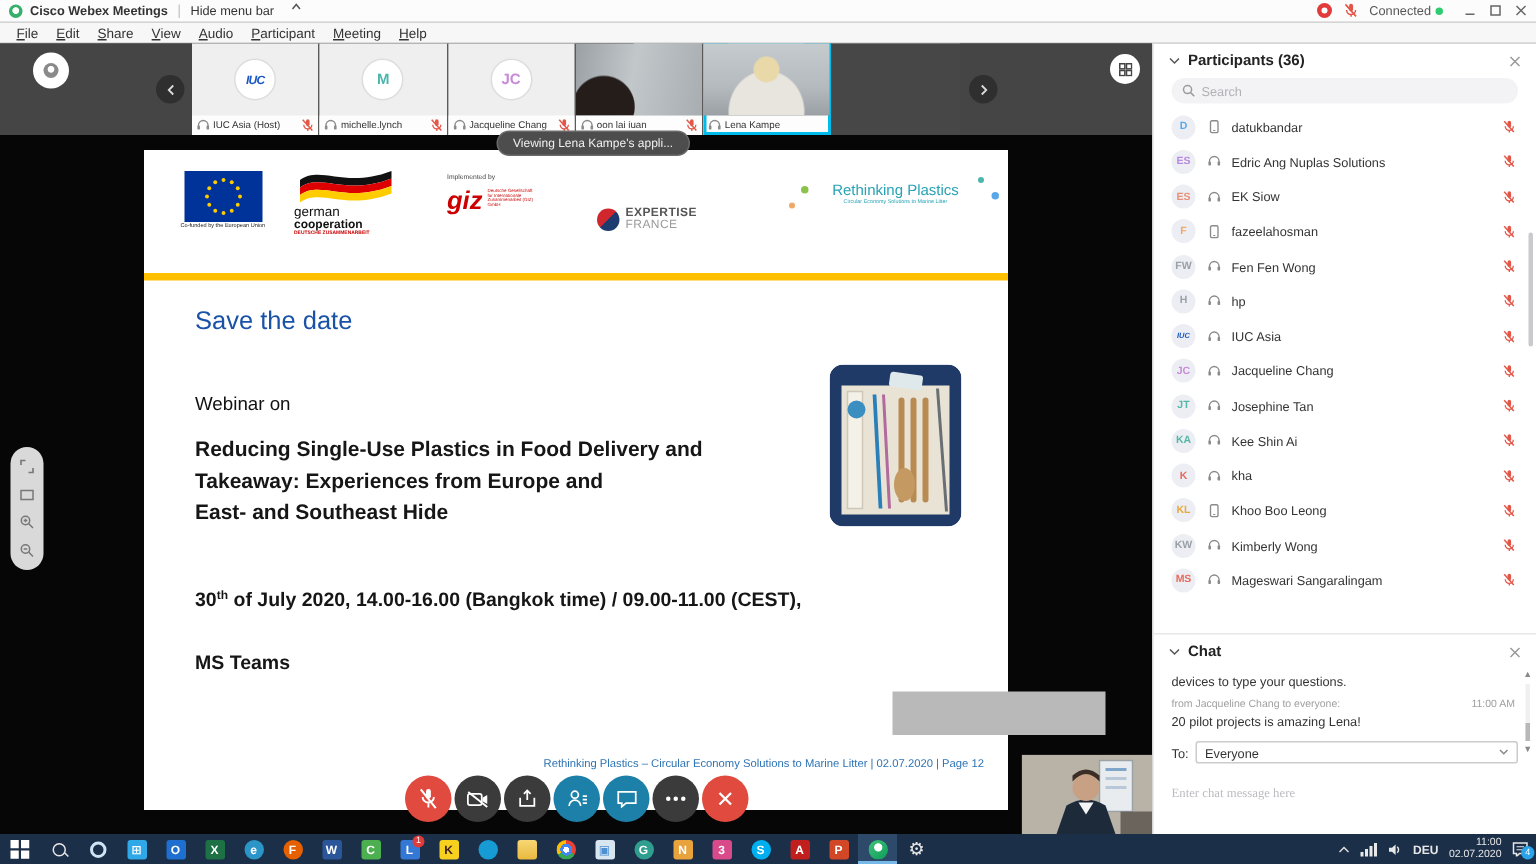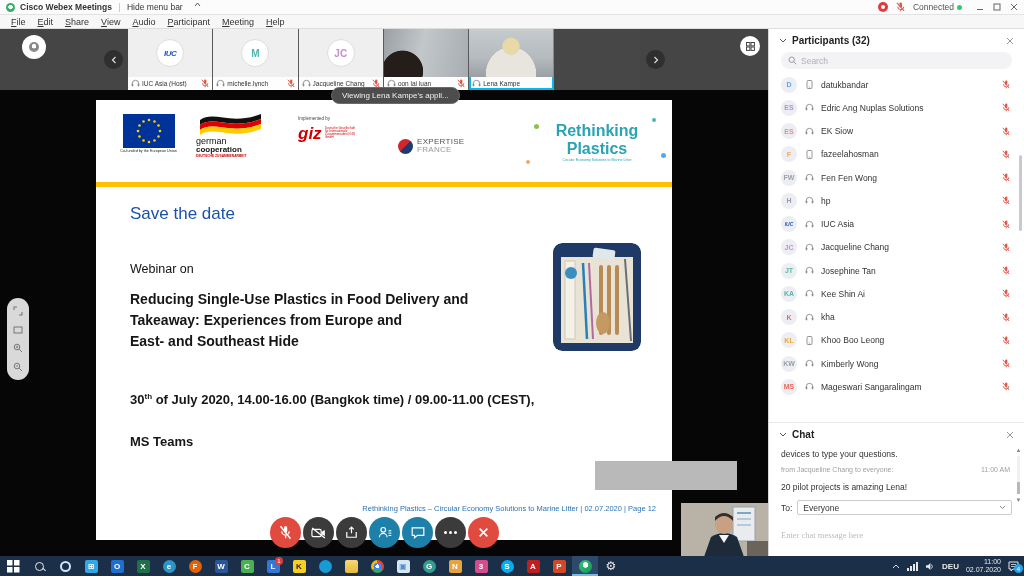--- a/index.html
+++ b/index.html
@@ -68,24 +68,24 @@
 .ger-t1{font-size:9px;color:#111;line-height:8px;margin-top:1px}
 .ger-t2{font-size:8px;font-weight:bold;color:#111}
 .ger-t3{font-size:6px;transform:scale(.55);transform-origin:left top;color:#c00;font-weight:bold;white-space:nowrap}
 .gizb{left:202px;top:16px;width:90px}
 .impl{font-size:6px;transform:scale(.75);transform-origin:left top;color:#444}
 .gizrow{display:flex;gap:3px;margin-top:4px}
 .giz-word{font-size:17px;font-weight:bold;color:#c00;font-style:italic;line-height:15px}
 .giz-sub{font-size:6px;transform:scale(.5);transform-origin:left top;color:#c00;width:200%;line-height:6px}
 .exf{left:302px;top:38px;display:flex;gap:4px;align-items:center}
 .exf-mark{width:15px;height:15px;border-radius:50%;background:linear-gradient(135deg,#d0272e 50%,#1d3b6e 50%)}
-.exf-t1{font-size:8px;font-weight:normal;color:#555;line-height:8px;letter-spacing:.3px}
+.exf-t1{font-size:8px;font-weight:bold;color:#555;line-height:8px;letter-spacing:.3px}
 .exf-t2{font-size:8px;color:#9a9a9a;line-height:8px;letter-spacing:.3px}
 .rtp{left:436px;top:22px;width:130px;text-align:center}
-.rtp-t1{font-size:16px;font-weight:bold;color:#29a3b5}
+.rtp-t1{font-size:10px;font-weight:normal;color:#29a3b5}
 .rtp-t2{font-size:6px;transform:scale(.6);transform-origin:center top;color:#29a3b5;width:160%;margin-left:-30%}
 .rtp .dot{position:absolute;border-radius:50%}
 .ybar{position:absolute;left:0;top:82px;width:100%;height:5px;background:#ffc002}
 .sl-head{position:absolute;left:34px;top:104px;font-size:17px;font-weight:normal;color:#1a52a8}
 .sl-intro{position:absolute;left:34px;top:162px;font-size:12.5px;color:#111}
 .sl-title{position:absolute;left:34px;top:189px;width:410px;font-size:14px;font-weight:bold;color:#161616;line-height:21px}
 .sl-photo{position:absolute;left:457px;top:143px;width:88px;height:108px;border-radius:9px;overflow:hidden}
 .sl-date{position:absolute;left:34px;top:292px;font-size:13px;font-weight:bold;color:#161616}
 .sl-date sup{font-size:8px}
 .sl-plat{position:absolute;left:34px;top:334px;font-size:13px;font-weight:bold;color:#161616}
@@ -126,21 +126,21 @@
 .p-row.phone .ph{display:block}
 .p-name{flex:1;font-size:8.5px;color:#333;white-space:nowrap;overflow:hidden}
 .p-mic{flex:none}
 #pp-scroll{position:absolute;right:2px;top:82px;width:3px;height:76px;background:#c9c9cf;border-radius:2px}
 #chat-sec{border-top:1px solid #e8e8e8;position:relative}
 #chat-body{padding:3px 14px 0 12px;position:relative}
 .c-prev{font-size:8.5px;color:#333;margin-top:2px}
 .c-meta{display:flex;margin-top:7px}
 .c-from{font-size:7px;color:#a0a0a0}
 .c-time{margin-left:auto;font-size:7px;color:#a0a0a0}
-.c-msg{font-size:8.5px;color:#333;margin-top:9px}
+.c-msg{font-size:8.5px;color:#333;margin-top:3px}
 #chat-scroll{position:absolute;right:1px;top:2px;width:9px;height:58px}
 #chat-scroll .arr{font-size:6px;color:#888;text-align:center;line-height:8px}
 #chat-scroll .track{position:absolute;left:3px;top:10px;bottom:10px;width:3px;background:#f0f0f0}
 #chat-scroll .thumbbar{position:absolute;left:3px;bottom:10px;width:3px;height:12px;background:#b8b8b8}
 #to-row{display:flex;align-items:center;gap:5px;margin:8px 12px 0 12px}
 #to-row .lbl{font-size:8.5px;color:#333}
 #to-select{flex:1;height:15px;border:1px solid #ccc;border-radius:2px;display:flex;align-items:center;padding:0 5px;font-size:8.5px;color:#333}
 #to-select .chev{margin-left:auto;color:#888}
 #chat-input{margin:9px 12px 0 12px}
 #chat-input input{width:100%;border:none;outline:none;font-size:8.5px;color:#333;font-family:Liberation Serif, serif}
@@ -559,21 +559,21 @@
       <circle cx="43" cy="22" r="9" fill="#c8a083"></circle>
       <path d="M34 18 Q43 8 52 18 L52 14 Q43 6 34 14 Z" fill="#3a2e26"></path>
     </svg>
   </div>
 
   <div id="rightpanel">
     <div class="sec-head">
       <svg width="8" height="5" viewBox="0 0 8 5">
           <polyline points="1,1 4,4 7,1" fill="none" stroke="#555" stroke-width="1"></polyline>
         </svg>
-      <span class="sec-title">Participants (32)</span>
+      <span class="sec-title">Participants (36)</span>
       <svg class="sec-x" width="8" height="8" viewBox="0 0 8 8">
           <path d="M1 1 L7 7 M7 1 L1 7" stroke="#999" stroke-width="1"></path>
         </svg>
     </div>
     <div id="pp-search">
       <svg width="9" height="9" viewBox="0 0 9 9">
           <circle cx="3.7" cy="3.7" r="2.7" fill="none" stroke="#9a9aa0" stroke-width="1"></circle>
           <line x1="5.9" y1="5.9" x2="8.2" y2="8.2" stroke="#9a9aa0" stroke-width="1"></line>
         </svg>
       <input type="text" placeholder="Search" style="">

